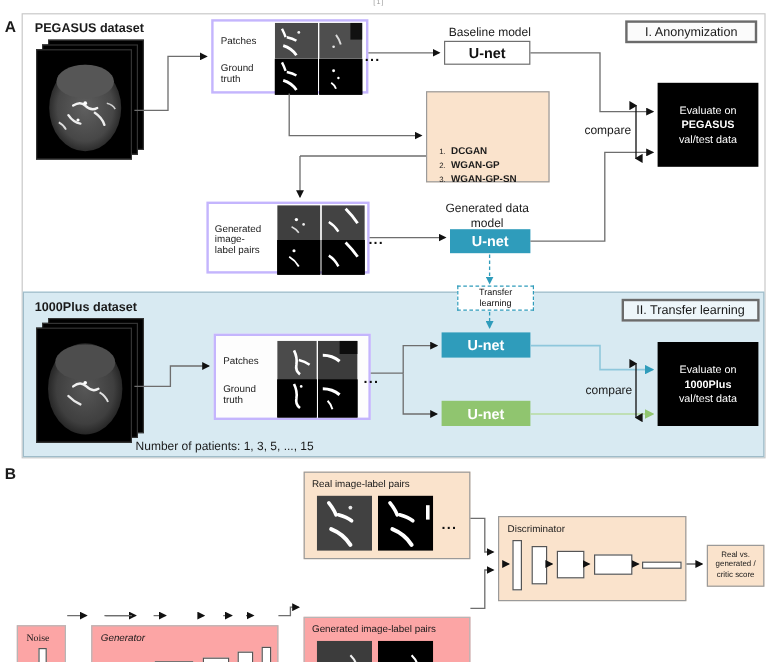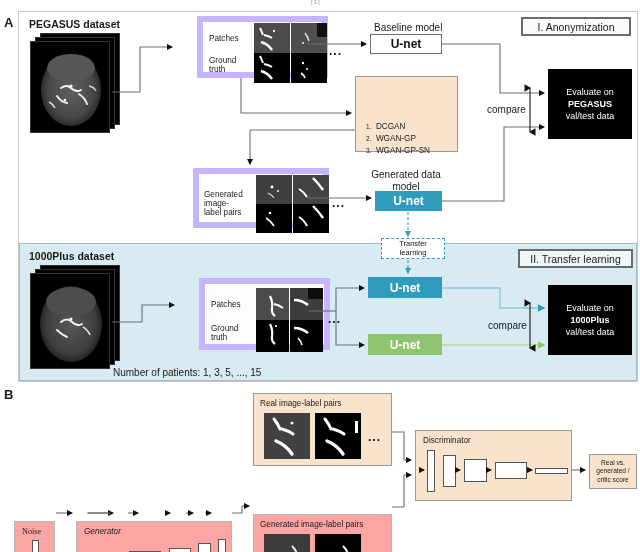--- a/index.html
+++ b/index.html
@@ -1,20 +1,20 @@
 <!DOCTYPE html>
 <html><head>
 <meta charset="utf-8">
 <style>
   html,body{margin:0;padding:0;background:#ffffff;}
   body{width:640px;height:552px;position:relative;overflow:hidden;
        font-family:"Liberation Sans","DejaVu Sans",sans-serif;color:#1a1a1a;}
   .abs{position:absolute;box-sizing:border-box;}
   .panel-letter{font-weight:bold;font-size:13px;line-height:1;}
-  .box{border:6px solid #c4b5fd;background:#ffffff;margin-left:21px;}
+  .box{border:2px solid #c4b5fd;background:#ffffff;}
   .title-box{border:2px solid #6b6b6b;background:#fbfbfb;display:flex;
              align-items:center;justify-content:center;font-size:10.5px;}
   .dataset-label{font-weight:bold;font-size:10.5px;}
   .lbl{font-size:8.2px;line-height:1.12;}
   .ctr{display:flex;align-items:center;justify-content:center;text-align:center;}
   .unet-blue{background:#2f9cbb;color:#ffffff;font-weight:bold;font-size:12px;}
   .unet-green{background:#90c56f;color:#ffffff;font-weight:bold;font-size:12px;}
   .unet-white{background:#ffffff;color:#111;font-weight:bold;font-size:12px;border:1px solid #6f6f6f;}
   .black-box{background:#000000;color:#ffffff;font-size:9px;line-height:1.35;
              display:flex;align-items:center;justify-content:center;text-align:center;}
@@ -23,21 +23,21 @@
   .blue-region{background:#d8eaf2;border:1px solid #9fbcc9;}
   .dots{font-size:12px;font-weight:bold;letter-spacing:1px;color:#111;}
   .transfer{border:1px dashed #2f9cbb;background:#ffffff;color:#111;font-size:7.5px;
             line-height:1.15;display:flex;align-items:center;justify-content:center;text-align:center;}
   .im{background:#2a2a2a;}
   .im.dark{background:#000000;}
   svg{position:absolute;left:0;top:0;overflow:visible;}
   .cap{font-size:10px;}
   .tiny{font-size:6.6px;line-height:1.25;text-align:center;}
   .gan-title{font-weight:bold;font-size:9px;line-height:1.2;}
-  .gan-item{font-size:8.2px;line-height:1.45;}
+  .gan-item{font-size:8.2px;line-height:1.45;font-weight:bold;}
   .gan-num{font-size:6.5px;}
   .barv{background:#ffffff;border:1px solid #555;}
   .topmark{font-size:6px;color:#9a9a9a;letter-spacing:1px;}
 </style>
 </head>
 <body>
 
 <div class="abs topmark" style="left:311px;top:-1px;">[1]</div>
 
 <div class="abs panel-letter" style="left:4px;top:16px;">A</div>

